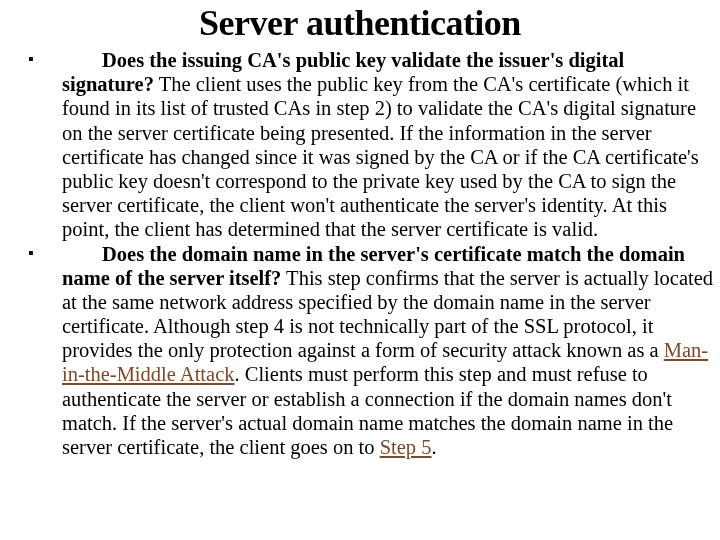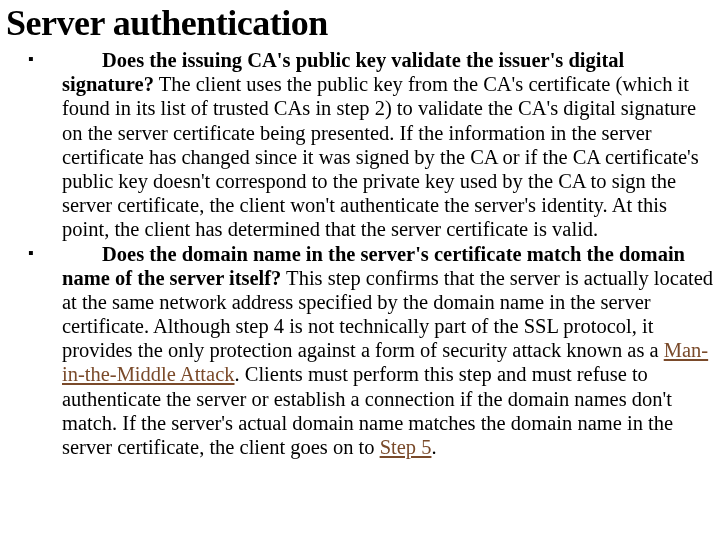--- a/index.html
+++ b/index.html
@@ -1,15 +1,15 @@
 <!DOCTYPE html>
 <html><head>
   <meta charset="utf-8">
   <style>
-    * { margin: 0; padding: 0; box-sizing: border-box; }
+    * { margin: 0; padding: 0; box-sizing: border-box; text-align: center; }
     body {
       width: 720px;
       height: 540px;
       background: #ffffff;
       font-family: "Times New Roman", Times, serif;
       color: #000000;
       padding: 2px 6px;
       overflow: hidden;
     }
     h1 {

